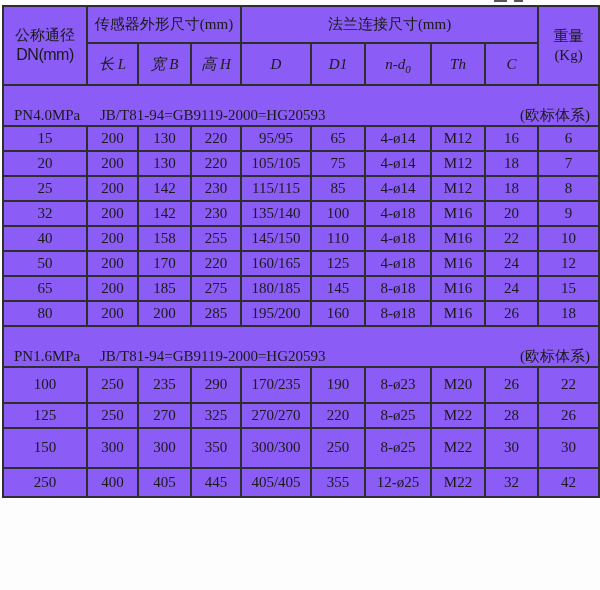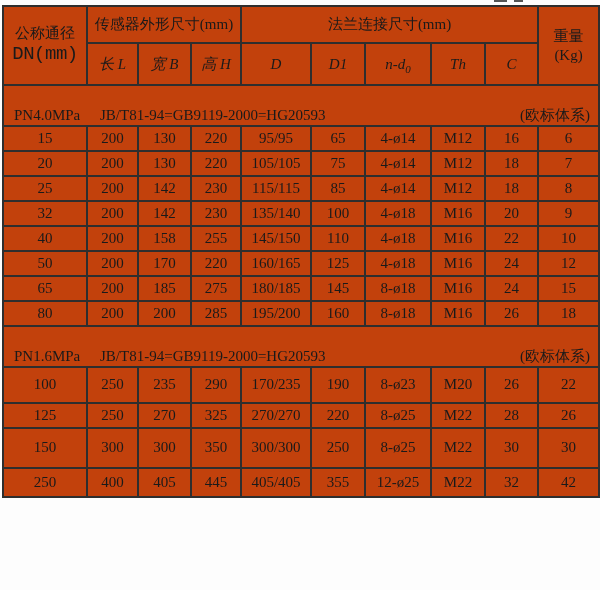--- a/index.html
+++ b/index.html
@@ -28,43 +28,43 @@
   .a1 { left: 494px; width: 13px; }
   .a2 { left: 514px; width: 9px; }
 
   table.spec {
     position: absolute;
     left: 2px;
     top: 5px;
     width: 596px;
     border-collapse: collapse;
     table-layout: fixed;
-    background: #c2410c;
+    background: #8b5cf6;
   }
   table.spec td, table.spec th {
     border: 2px solid #2e2e2e;
     text-align: center;
     vertical-align: middle;
     font-weight: normal;
     font-size: 15px;
     line-height: 1.25;
     padding: 0;
     overflow: hidden;
   }
   tr.hr1 { height: 37px; }
   tr.hr2 { height: 42px; font-style: italic; }
   tr.sec { height: 28px; }
   tr.r37 { height: 25px; }
   tr.r38 { height: 36px; }
   tr.r34 { height: 40px; }
   tr.r31 { height: 29px; }
 
   .dn-line2 {
-    font-family: Liberation Mono, monospace;
-    font-size: 19px;
+    font-family: Liberation Sans, sans-serif;
+    font-size: 16px;
     letter-spacing: -0.5px;
     display: block;
     margin-top: 0;
   }
   .two-line span { display: block; }
   sub.nd0 { font-size: 11px; line-height: 0; }
 
   td.section-cell { padding: 0; }
   .section-inner {
     display: flex;

